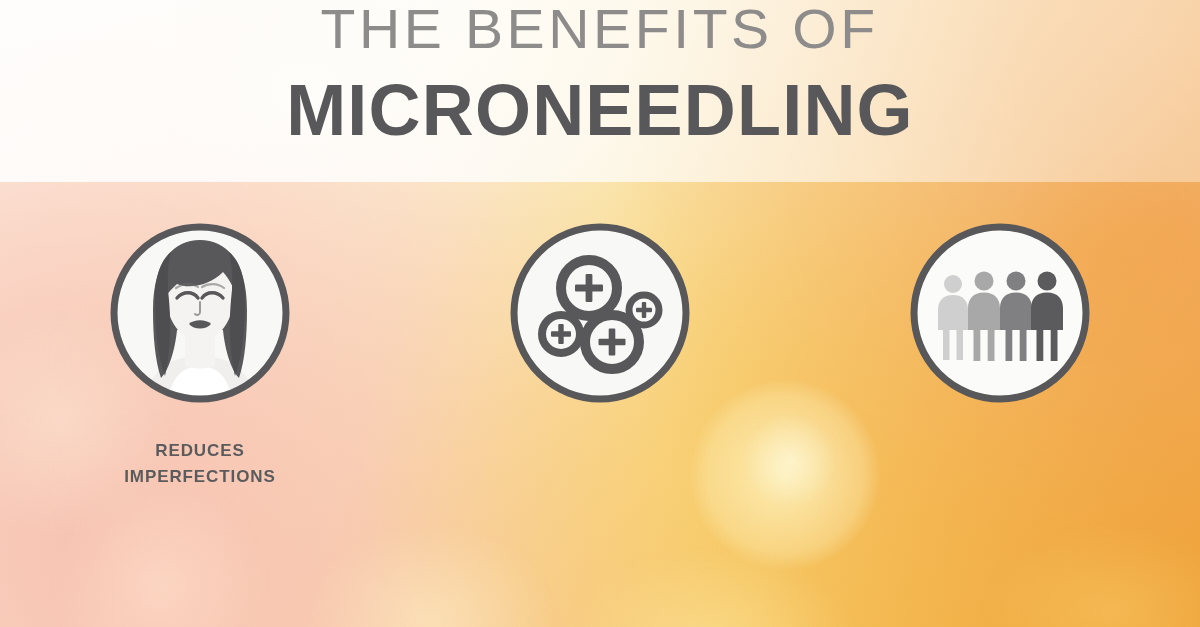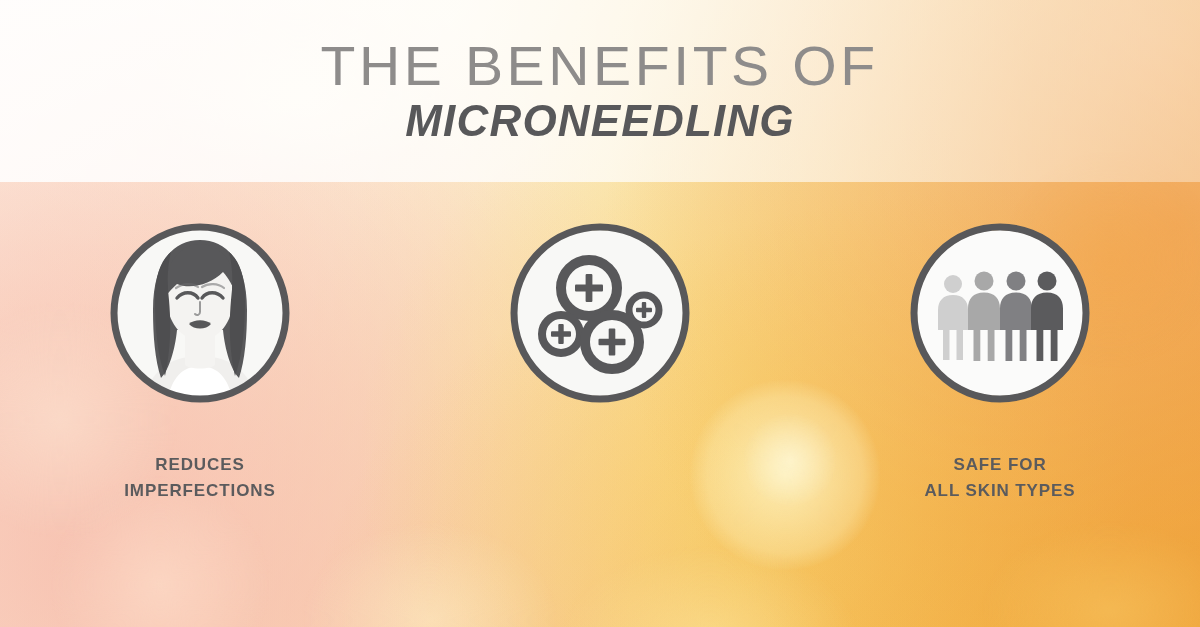--- a/index.html
+++ b/index.html
@@ -75,40 +75,38 @@
   }
   .title-wrap {
     position: absolute;
     left: 0;
     top: 0;
     width: 1200px;
     height: 182px;
     display: flex;
     flex-direction: column;
     align-items: center;
-    justify-content: center;
   }
   .title-line1 {
     font-size: 56px;
     letter-spacing: 3.5px;
     font-weight: 300;
     color: #8e8c8b;
     line-height: 1.02;
     white-space: nowrap;
     transform: scaleX(1.02);
   }
   .title-line2 {
-    font-size: 44px;
+    font-size: 72px;
     letter-spacing: 1.2px;
     font-weight: 700;
     color: #58585a;
     line-height: 1.05;
-    margin-top: 4px;
+    margin-top: 16px;
     white-space: nowrap;
-    font-style: italic;
   }
 
   
   .benefits {
     position: absolute;
     left: 0;
     top: 218px;
     width: 1200px;
     display: flex;
   }
@@ -122,21 +120,21 @@
     width: 190px;
     height: 190px;
     position: relative;
   }
   .icon-circle svg {
     display: block;
     width: 190px;
     height: 190px;
   }
   .benefit-label {
-    margin-top: 44px;
+    margin-top: 30px;
     text-align: center;
     font-size: 17px;
     font-weight: 700;
     letter-spacing: 0.9px;
     line-height: 1.55;
     color: #5b5b5d;
     white-space: pre-line;
   }
 </style>
 </head>
@@ -263,18 +261,16 @@
             <circle cx="111" cy="63" r="9.5"></circle>
             <path d="M111 74.5 C 100 74.5, 95 81, 95 90.5 L95 112 L100.5 112 L100.5 143 L107.3 143 L107.3 112 L114.7 112 L114.7 143 L121.5 143 L121.5 112 L127 112 L127 90.5 C 127 81, 122 74.5, 111 74.5 Z"></path>
           </g>
 
           <g fill="#5b5b5d">
             <circle cx="142" cy="63" r="9.5"></circle>
             <path d="M142 74.5 C 131 74.5, 126 81, 126 90.5 L126 112 L131.5 112 L131.5 143 L138.3 143 L138.3 112 L145.7 112 L145.7 143 L152.5 143 L152.5 112 L158 112 L158 90.5 C 158 81, 153 74.5, 142 74.5 Z"></path>
           </g>
         </svg>
       </div>
-      <div class="benefit-label">SAFE FOR
-ALL SKIN TYPES</div>
     </div>
 
   </div>
 </div>
 
 </body></html>

